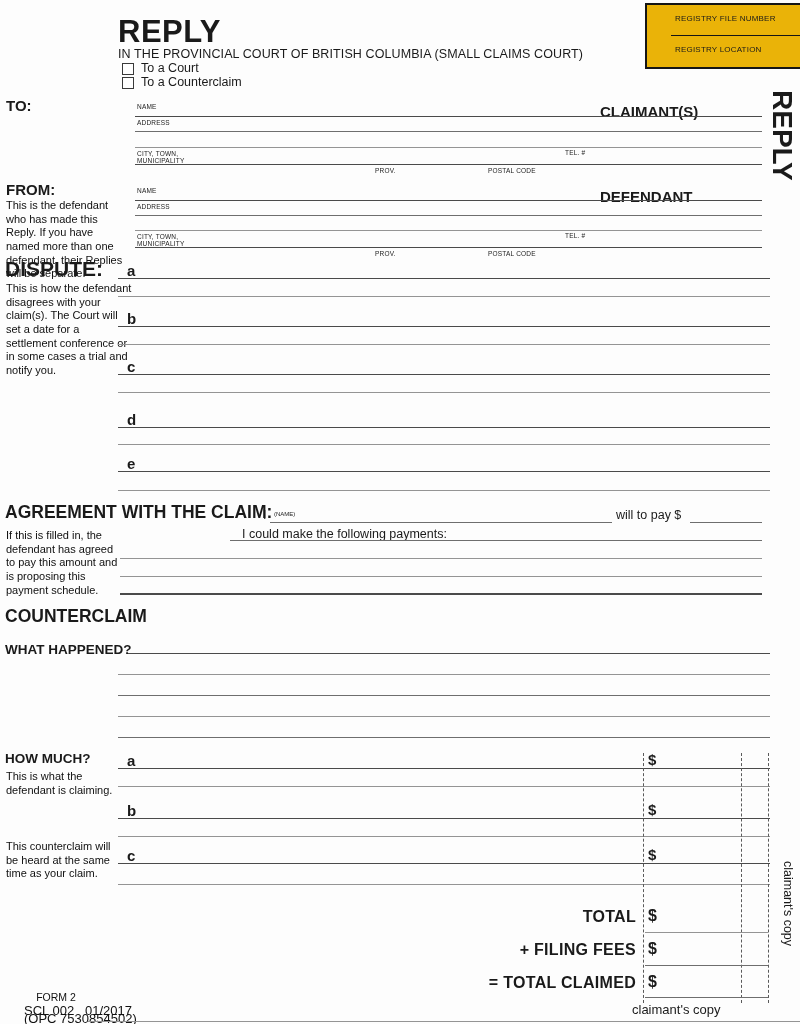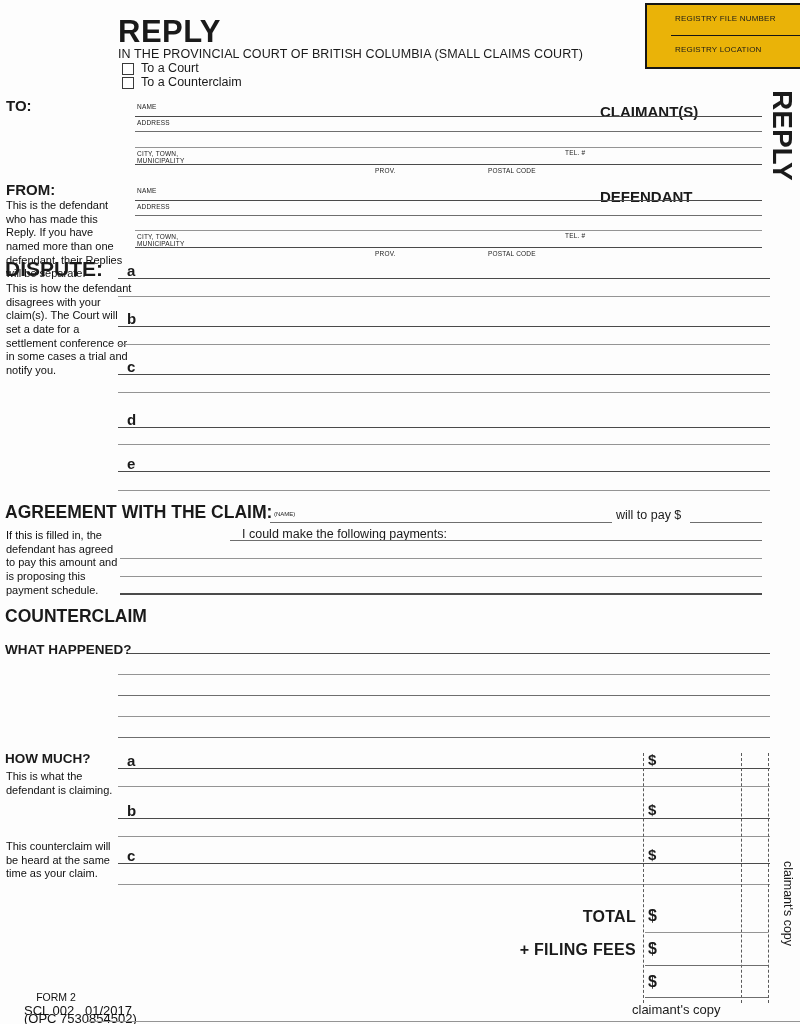--- a/index.html
+++ b/index.html
@@ -171,20 +171,21 @@
   <div class="vdash" style="left:768px; top:753px; height:250px;"></div>
 
   <div class="total-label" style="left:420px; top:908px;">TOTAL</div>
   <div class="total-dollar" style="left:648px; top:907px;">$</div>
   <div class="hline lt" style="left:645px; top:932px; width:123px;"></div>
 
   <div class="total-label" style="left:420px; top:941px;">+ FILING FEES</div>
   <div class="total-dollar" style="left:648px; top:940px;">$</div>
   <div class="hline md" style="left:645px; top:965px; width:123px;"></div>
 
+  <div class="total-label" style="left:420px; top:974px;">= TOTAL CLAIMED</div>
   <div class="total-dollar" style="left:648px; top:973px;">$</div>
   <div class="hline md" style="left:645px; top:997px; width:123px;"></div>
 
   <div class="footer-md" style="top:991px;">FORM 2</div>
   <div class="footer-sm" style="top:1003px;">SCL 002   01/2017</div>
   <div class="footer-sm" style="top:1011px;">(OPC 7530854502)</div>
 
   <div class="copy-h" style="left:632px; top:1002px;">claimant's copy</div>
   <div class="side-copy">claimant's copy</div>
 

